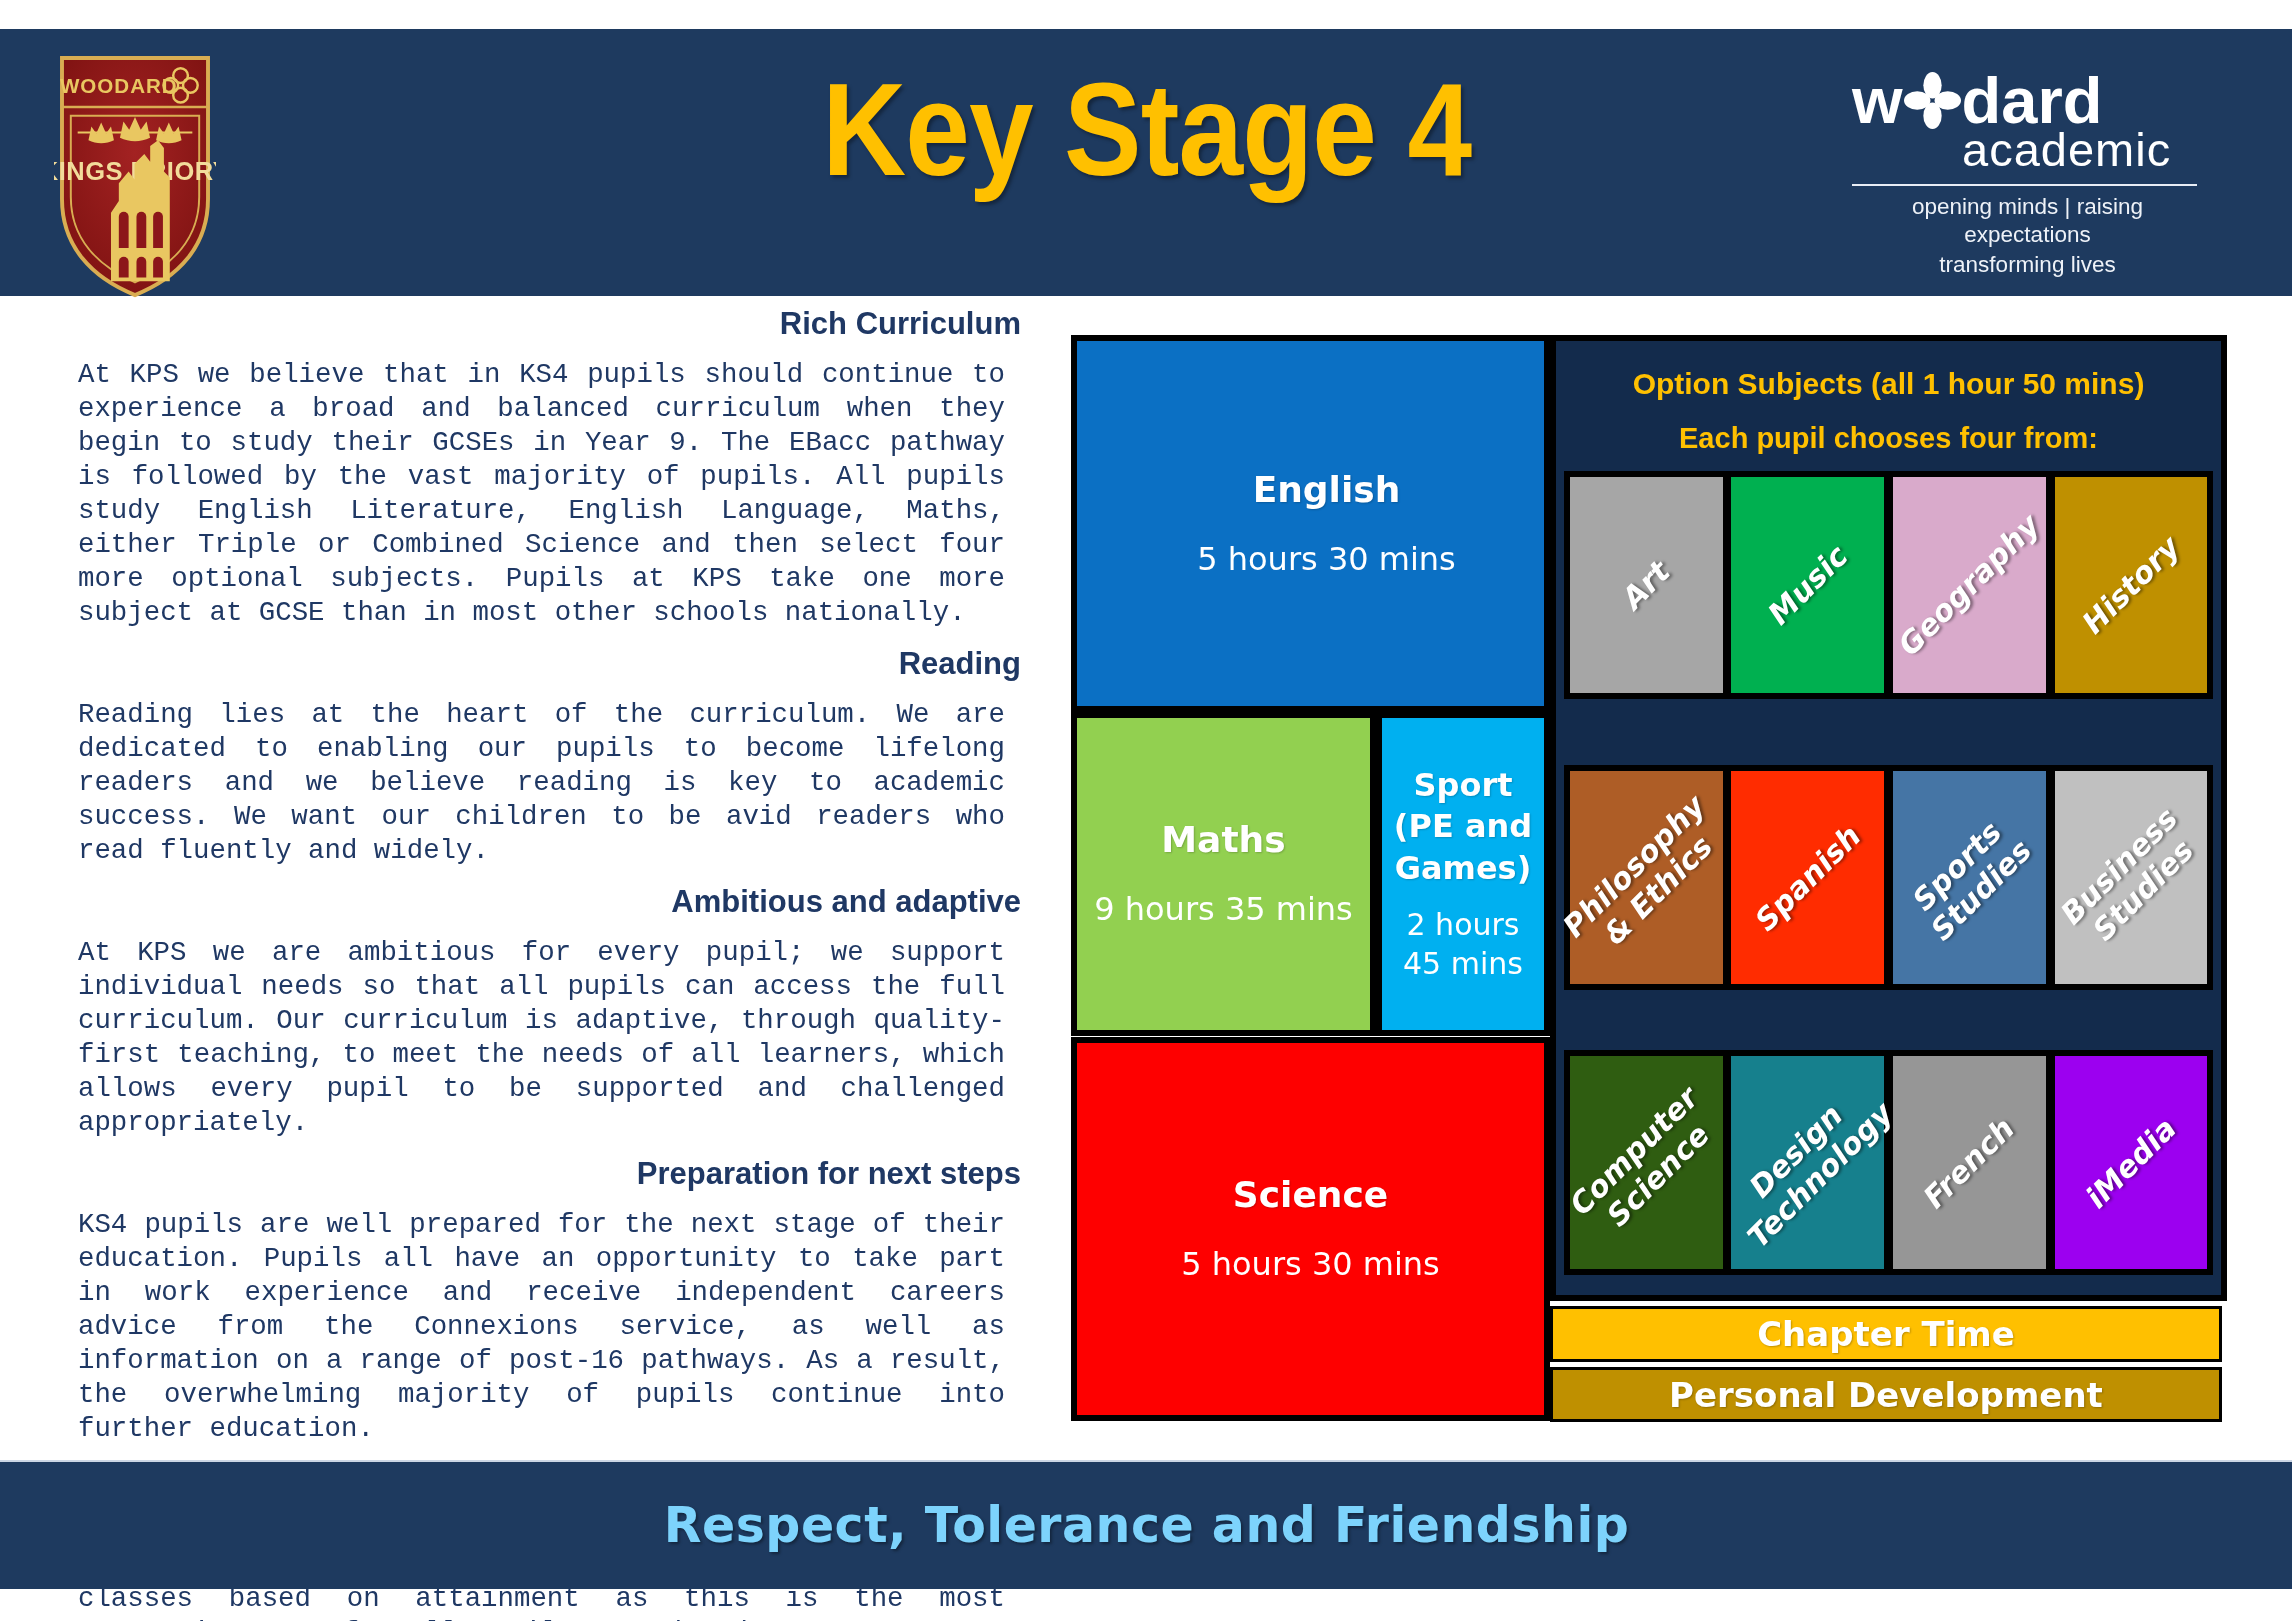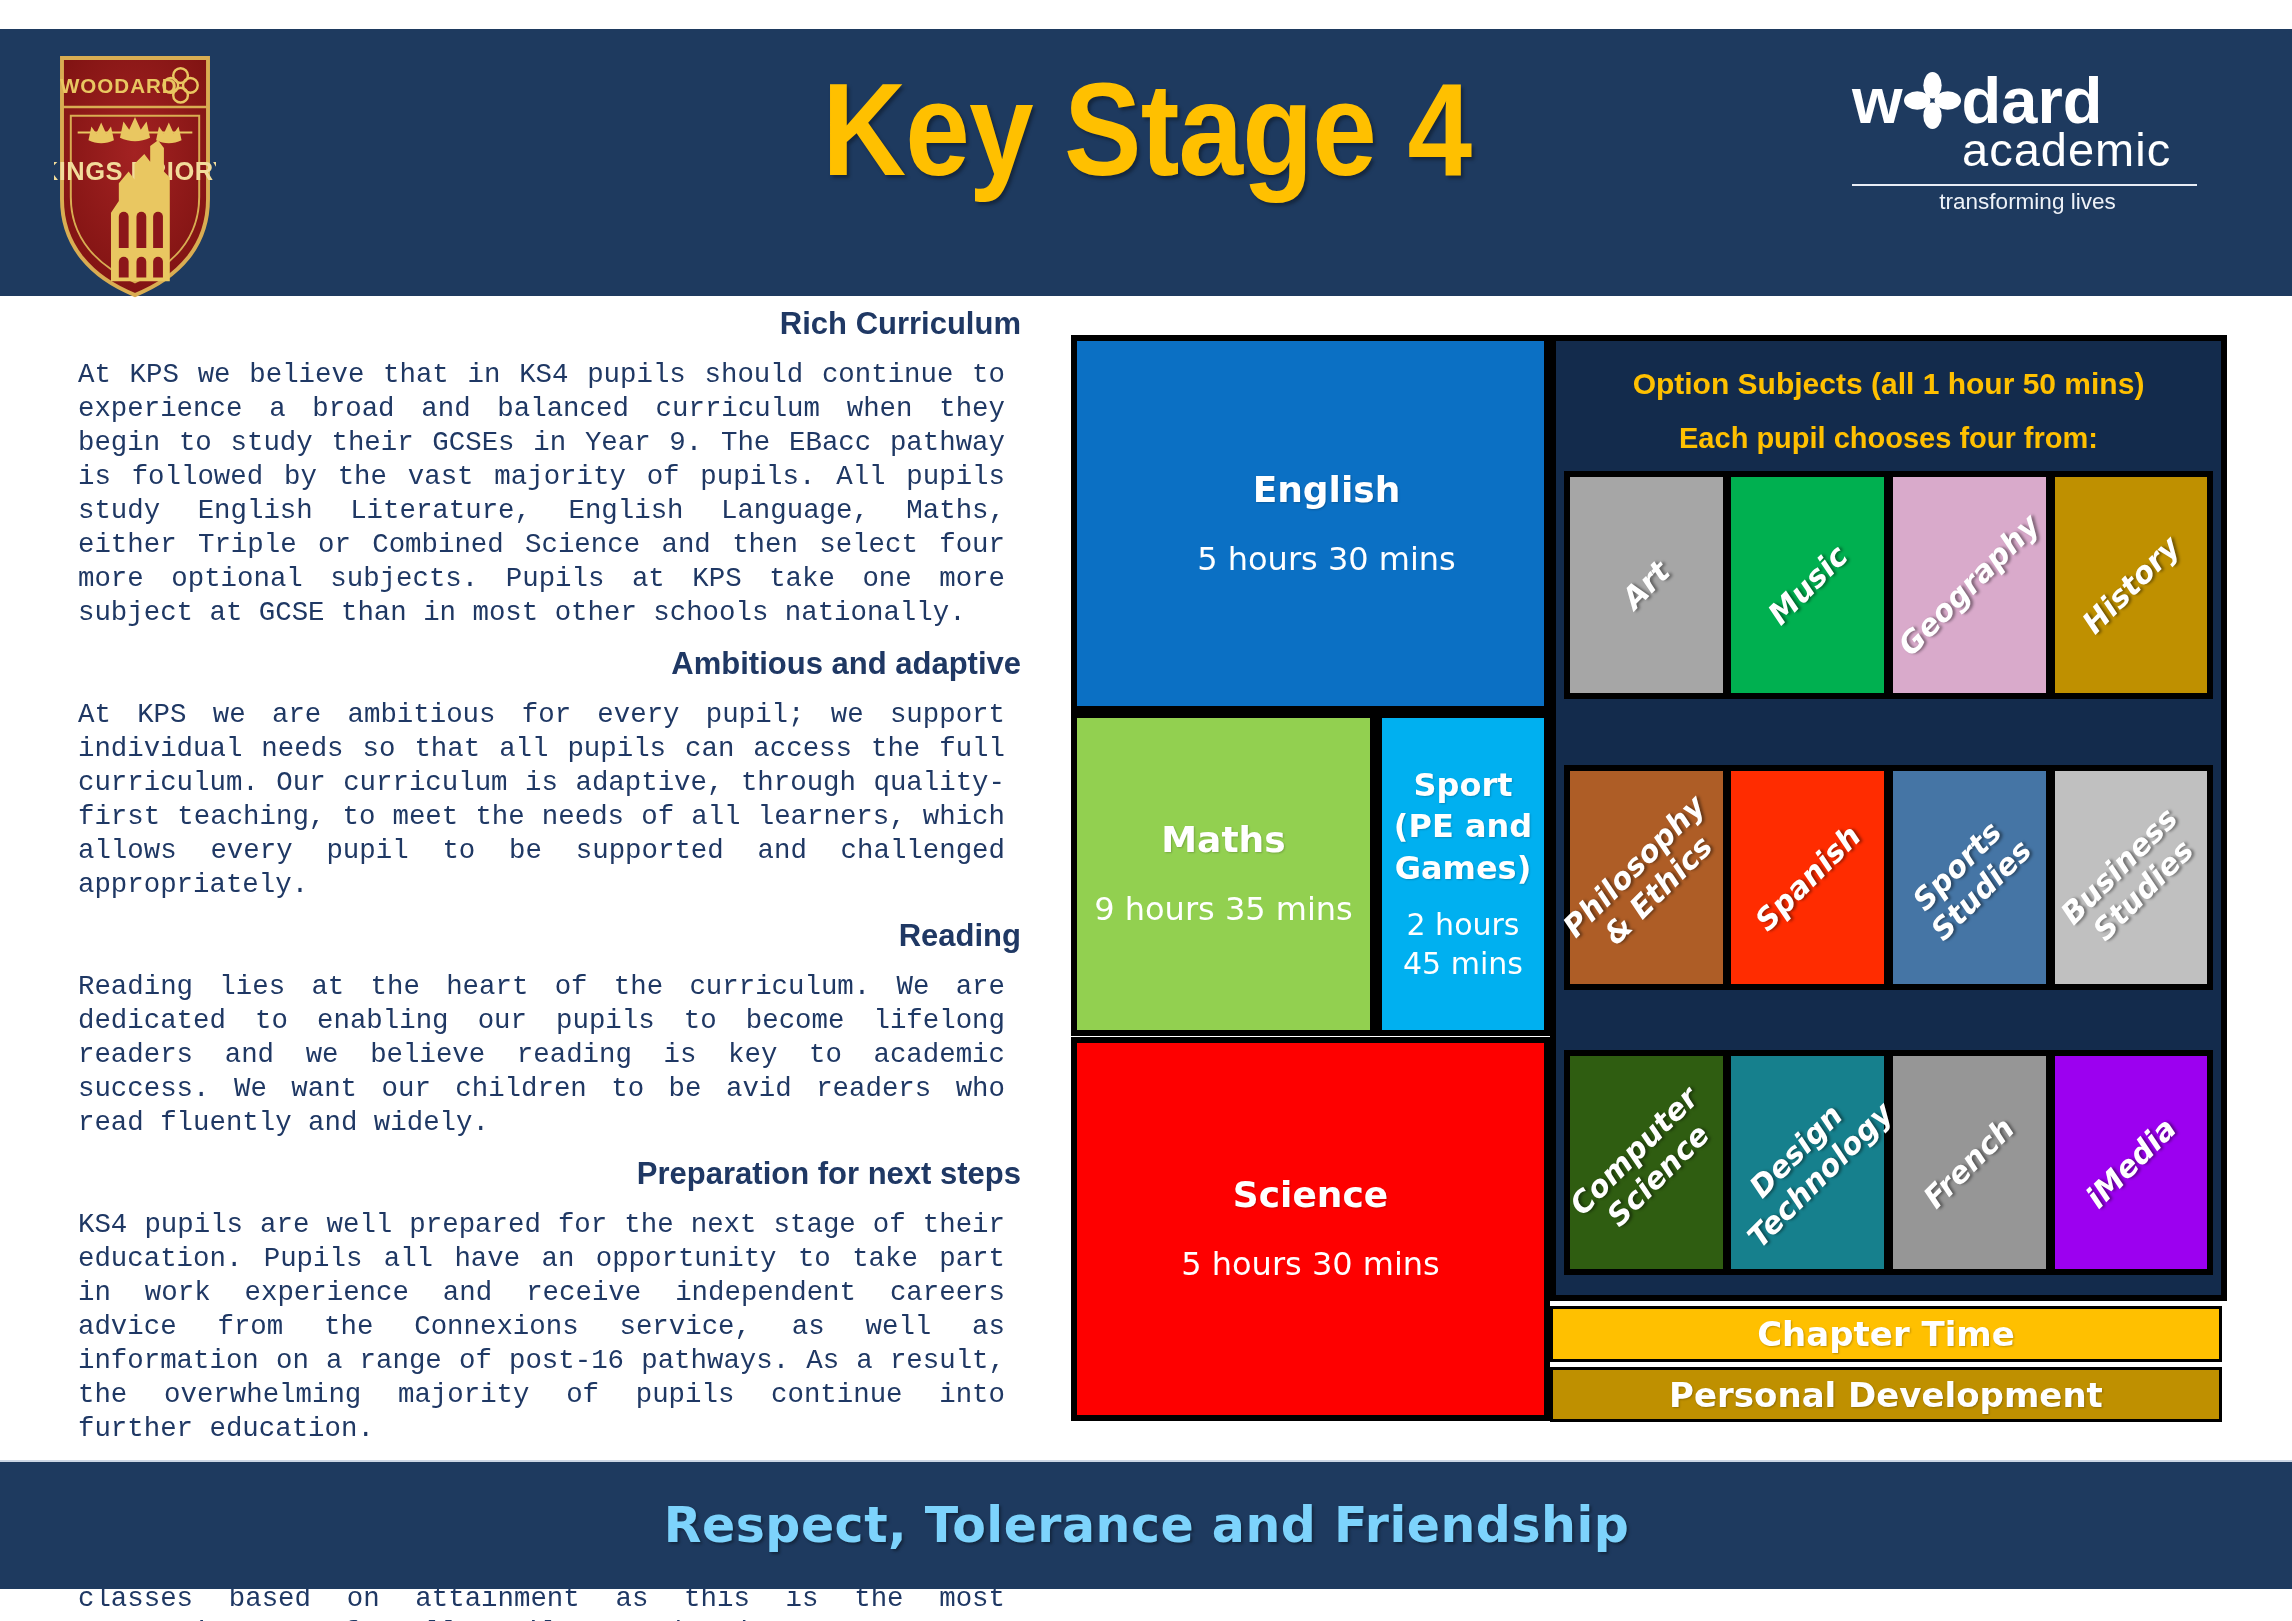--- a/index.html
+++ b/index.html
@@ -133,36 +133,37 @@
             <ellipse cx="28" cy="13" rx="9" ry="13"></ellipse>
             <ellipse cx="28" cy="43" rx="9" ry="13"></ellipse>
             <ellipse cx="13" cy="28" rx="13" ry="9"></ellipse>
             <ellipse cx="43" cy="28" rx="13" ry="9"></ellipse>
           </g>
         </svg>
         <span>dard</span>
       </div>
       <div class="brand-line2">academic</div>
       <div class="brand-rule"></div>
+      <div class="brand-tag">opening minds | raising expectations</div>
       <div class="brand-tag brand-tag2">transforming lives</div>
     </div>
   </div>
 
   <div class="content">
     <div class="section">
       <div class="section-heading">Rich Curriculum</div>
       <p class="section-body">At KPS we believe that in KS4 pupils should continue to experience a broad and balanced curriculum when they begin to study their GCSEs in Year 9. The EBacc pathway is followed by the vast majority of pupils. All pupils study English Literature, English Language, Maths, either Triple or Combined Science and then select four more optional subjects. Pupils at KPS take one more subject at GCSE than in most other schools nationally.</p>
     </div>
     <div class="section">
+      <div class="section-heading">Reading</div>
+      <p class="section-body">Reading lies at the heart of the curriculum. We are dedicated to enabling our pupils to become lifelong readers and we believe reading is key to academic success. We want our children to be avid readers who read fluently and widely.</p>
+    </div>
+    <div class="section">
       <div class="section-heading">Ambitious and adaptive</div>
       <p class="section-body">At KPS we are ambitious for every pupil; we support individual needs so that all pupils can access the full curriculum.  Our curriculum is adaptive, through quality-first teaching, to meet the needs of all learners, which allows every pupil to be supported and challenged appropriately.</p>
-    </div>
-    <div class="section">
-      <div class="section-heading">Reading</div>
-      <p class="section-body">Reading lies at the heart of the curriculum. We are dedicated to enabling our pupils to become lifelong readers and we believe reading is key to academic success. We want our children to be avid readers who read fluently and widely.</p>
     </div>
     <div class="section">
       <div class="section-heading">Preparation for next steps</div>
       <p class="section-body">KS4 pupils are well prepared for the next stage of their education. Pupils all have an opportunity to take part in work experience and receive independent careers advice from the Connexions service, as well as information on a range of post-16 pathways. As a result, the overwhelming majority of pupils continue into further education.</p>
     </div>
     <div class="section">
       <div class="section-heading">Learning organisation</div>
       <p class="section-body">In English and in options subjects, classes are taught in mixed attainment groups. In Maths and Science, we set classes based on attainment as this is the most appropriate way for all pupils to make the most progress in these disciplines. The composition of sets is regularly reviewed.</p>
     </div>
   </div>

